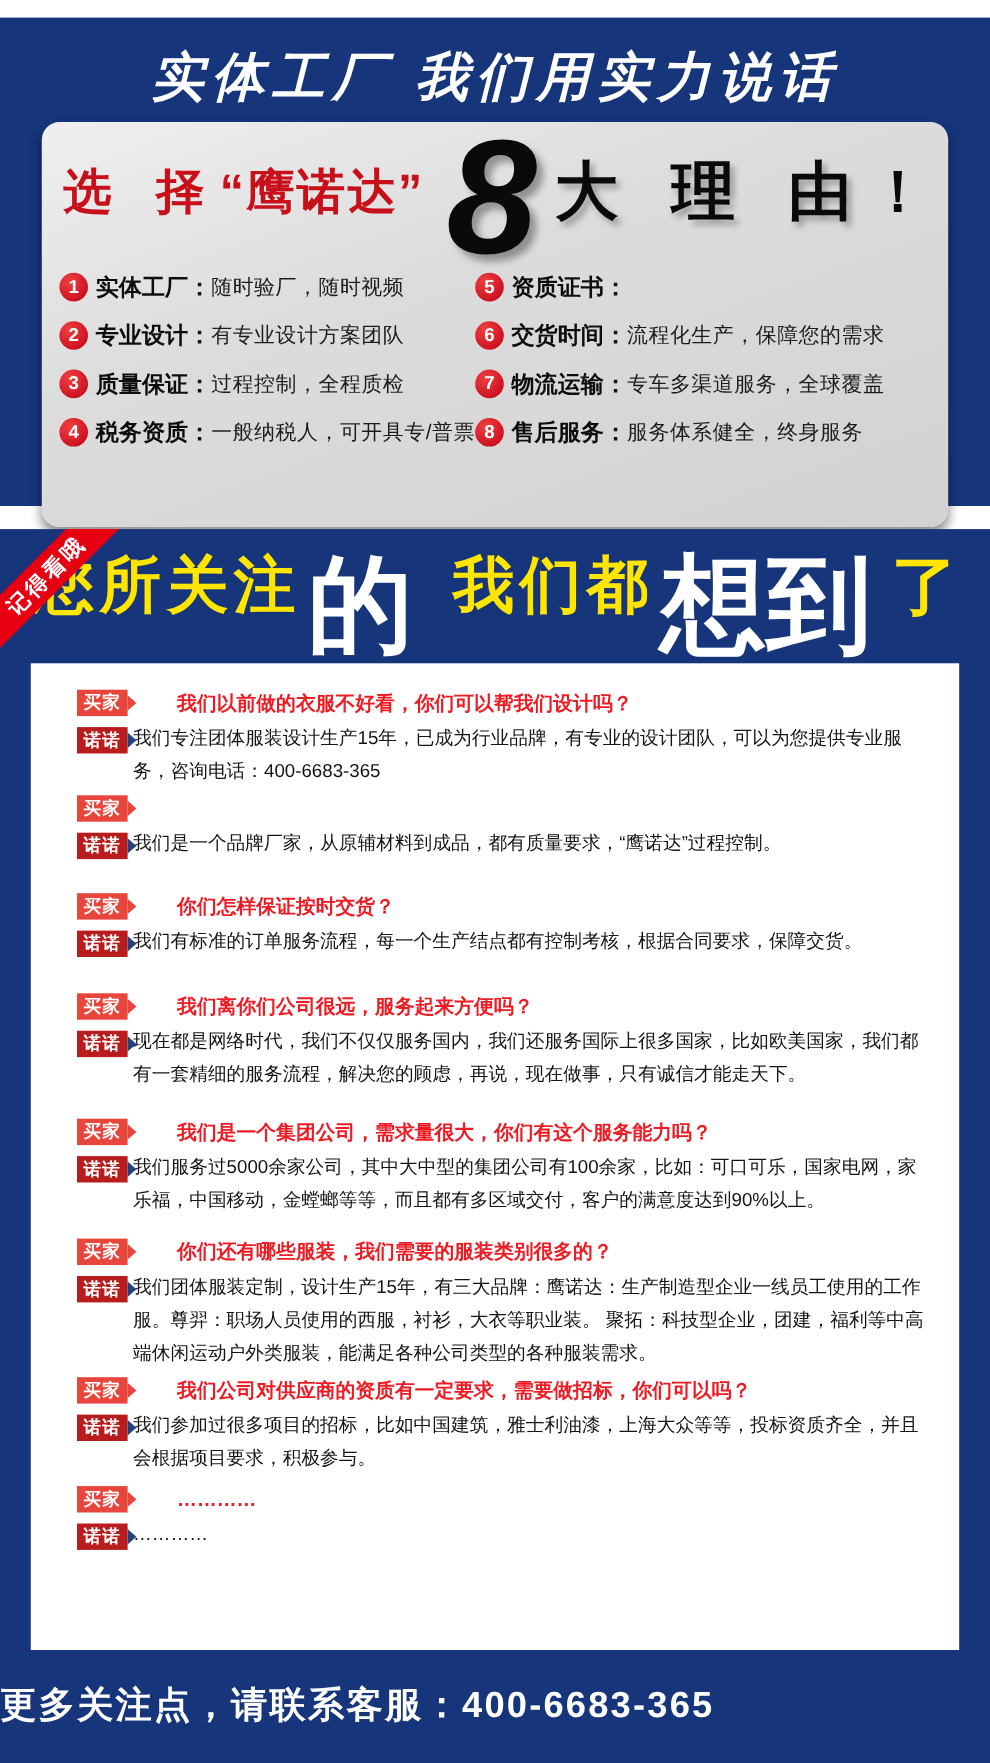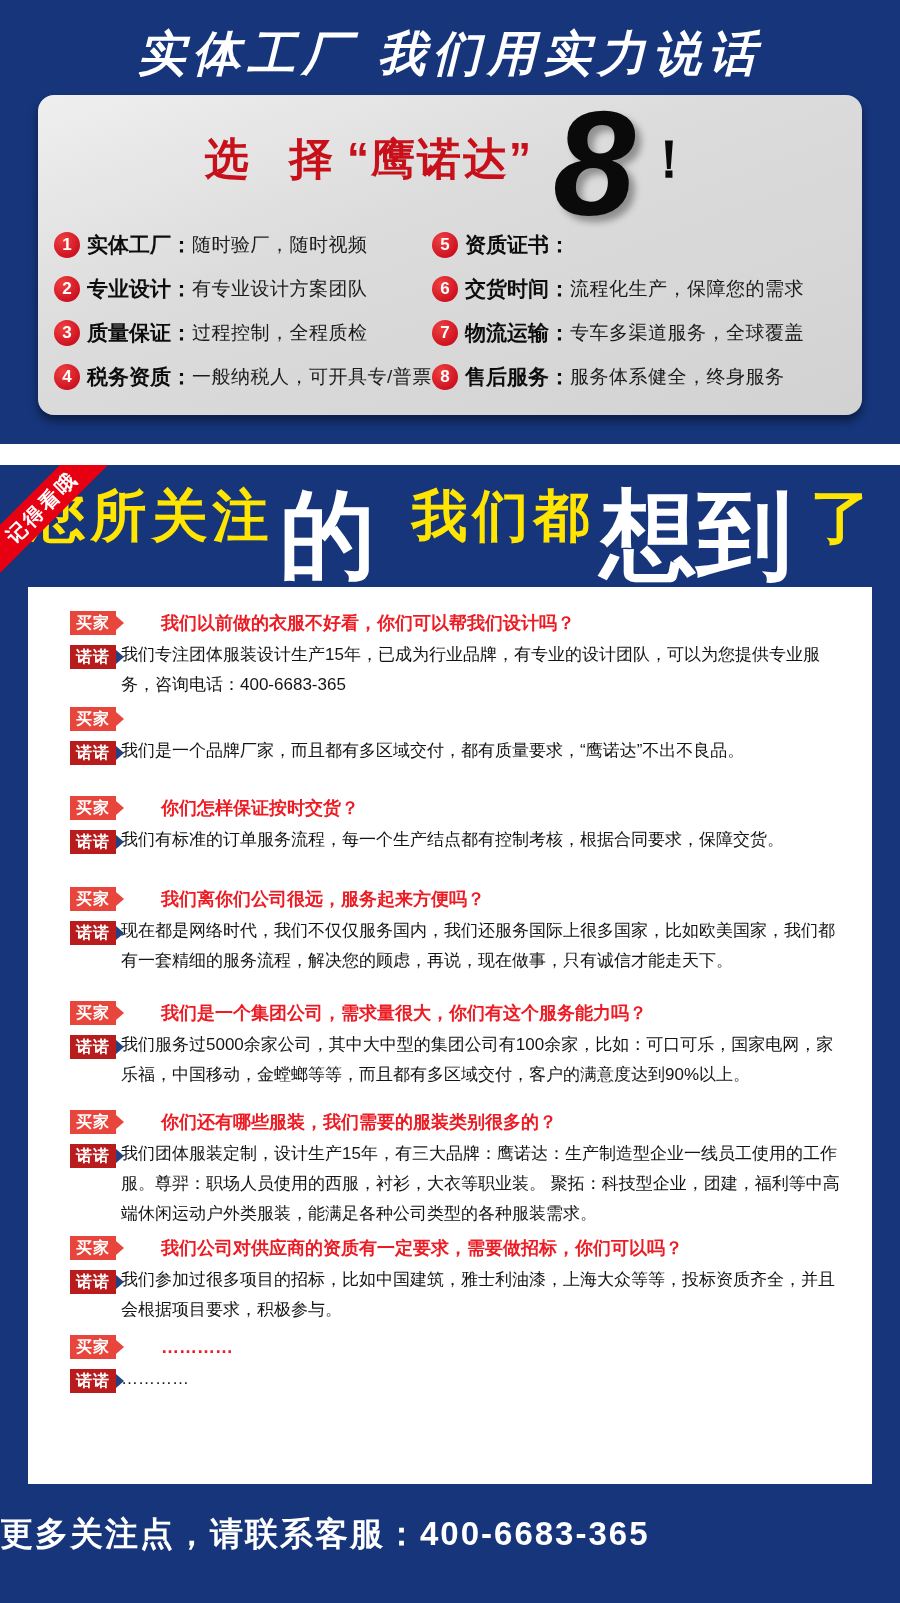--- a/index.html
+++ b/index.html
@@ -4,24 +4,24 @@
 <style>
   * { margin:0; padding:0; box-sizing:border-box; }
   body { background:#ffffff; font-family:"Liberation Sans","DejaVu Sans",sans-serif; }
   .page { position:relative; width:900px; height:1603px; margin:0 auto; background:#ffffff; overflow:hidden; }
 
   
   .sec1 { position:relative; width:900px; height:444px; background:#16357b; }
   .banner-title {
     padding-top:22px; text-align:center;
     font-size:48px; font-weight:bold; font-style:italic;
-    color:#ffffff; letter-spacing:7px; white-space:nowrap;
+    color:#ffffff; letter-spacing:7px; white-space:nowrap;margin-top:16px;
   }
   .gray-box {
-    position:absolute; left:38px; top:95px; width:824px; height:320px;
+    position:absolute; left:38px; top:95px; width:824px; height:368px;
     border-radius:16px;
     background:linear-gradient(160deg,#efefef 0%,#dcdcdc 40%,#d2d2d2 100%);
     box-shadow:0 6px 10px rgba(0,0,0,0.45);
   }
   .headline { display:flex; align-items:center; justify-content:center; height:112px; margin-top:8px; line-height:1; }
   .choose { font-size:44px; font-weight:900; color:#c8101a; letter-spacing:14px; }
   .brand  { font-size:44px; font-weight:900; color:#c8101a; letter-spacing:2px; }
   .big8 {
     font-size:148px; font-weight:900; font-style:italic; color:#0a0a0a;
     line-height:0.78; margin:10px 8px 0 20px;
@@ -99,20 +99,21 @@
 <div class="page">
 
   <div class="sec1">
     <div class="banner-title">实体工厂 我们用实力说话</div>
 
     <div class="gray-box">
       <div class="headline">
         <span class="choose">选 择</span>
         <span class="brand">“鹰诺达”</span>
         <span class="big8">8</span>
+        <span class="suffix">大 理 由</span>
         <span class="exclaim">！</span>
       </div>
       <div class="reasons-grid">
   <div class="reason">
     <span class="rnum">1</span>
     <span class="rlabel">实体工厂：</span>
     <span class="rdesc">随时验厂，随时视频</span>
   </div>
 
   <div class="reason">
@@ -183,21 +184,21 @@
       <span class="a-text">我们专注团体服装设计生产15年，已成为行业品牌，有专业的设计团队，可以为您提供专业服务，咨询电话：400-6683-365</span>
     </div>
   </div>
 
   <div class="qa">
     <div class="qa-q">
       <span class="tag tag-red">买家</span>
     </div>
     <div class="qa-a">
       <span class="tag tag-blue">诺诺</span>
-      <span class="a-text">我们是一个品牌厂家，而且都有多区域交付，都有质量要求，“鹰诺达”不出不良品。</span>
+      <span class="a-text">我们是一个品牌厂家，从原辅材料到成品，都有质量要求，“鹰诺达”过程控制。</span>
     </div>
   </div>
 
   <div class="qa">
     <div class="qa-q">
       <span class="tag tag-red">买家</span>
       <span class="q-text">你们怎样保证按时交货？</span>
     </div>
     <div class="qa-a">
       <span class="tag tag-blue">诺诺</span>

